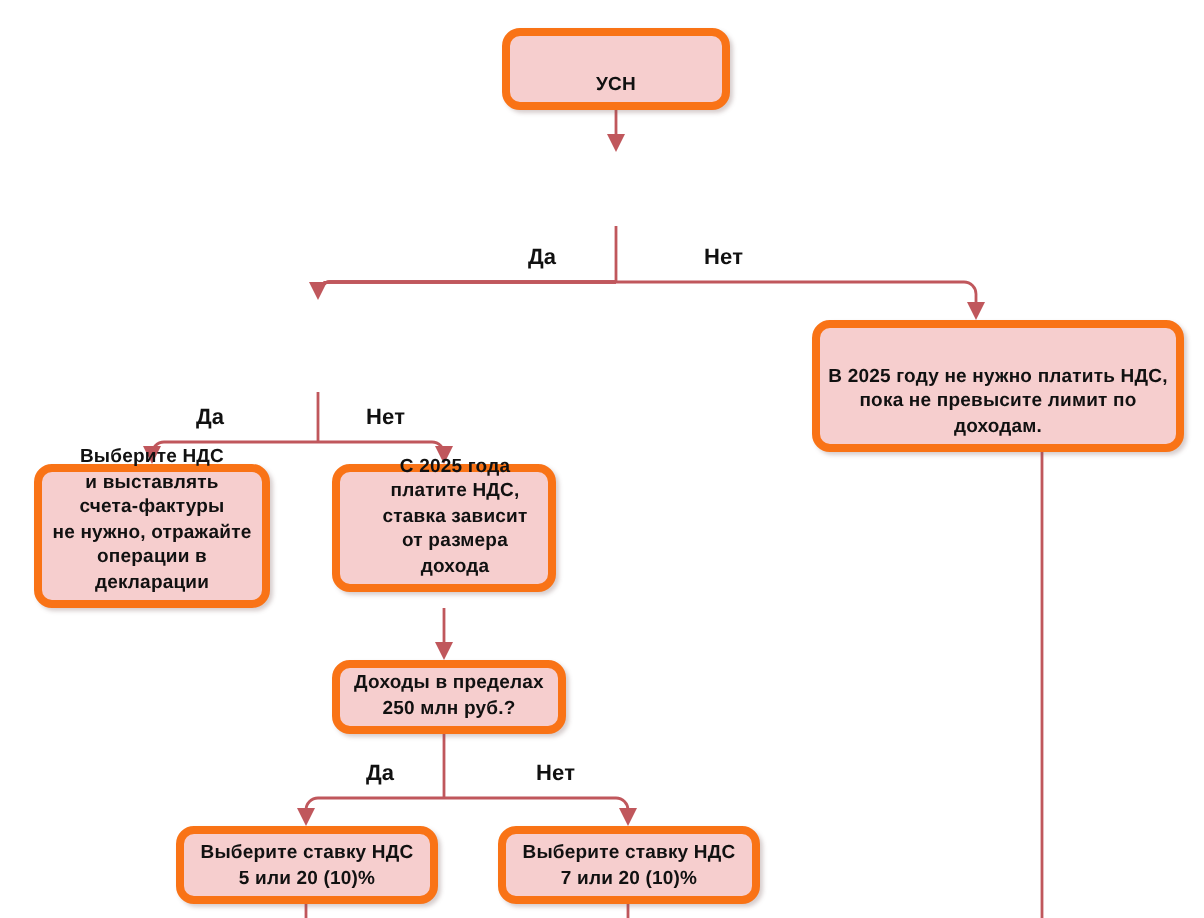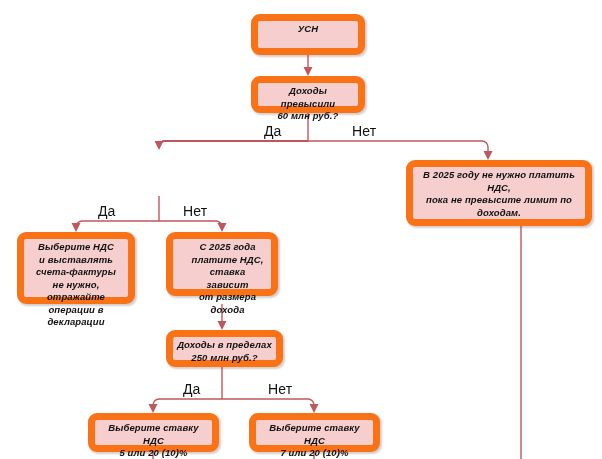--- a/index.html
+++ b/index.html
@@ -14,43 +14,42 @@
     position: relative;
     width: 602px;
     height: 459px;
     background: #ffffff;
     overflow: hidden;
   }
   .node {
     position: absolute;
     box-sizing: border-box;
     background: #f6cece;
-    border: 7px solid #f97316;
+    border: 4px solid #f97316;
     border-radius: 9px;
     display: flex;
-    align-items: flex-start;
+    align-items: flex-end;
     justify-content: center;
     text-align: center;
     color: #111111;
     font-weight: bold;
     font-size: 9.5px;
     line-height: 12.5px;
     letter-spacing: 0.1px;
     box-shadow: 1.5px 1.5px 2px rgba(120,90,90,0.30);
     padding: 2px 4px;
-    font-style: italic;
   }
   .node .lines {
     width: 100%;
     white-space: pre-line;
   }
   .edge-label {
     position: absolute;
-    font-size: 14px;
-    font-weight: normal;
+    font-size: 11px;
+    font-weight: bold;
     color: #111111;
     letter-spacing: 0.1px;
     white-space: nowrap;
   }
   svg.wires {
     position: absolute;
     left: 0;
     top: 0;
     width: 602px;
     height: 459px;
@@ -106,24 +105,20 @@
     <line x1="521" y1="226" x2="521" y2="459"></line>
 
     <line x1="153" y1="452" x2="153" y2="459"></line>
     <line x1="314" y1="452" x2="314" y2="459"></line>
   </svg>
 
   <div class="node" style="left:251px; top:14px; width:114px; height:41px;">
     <span class="lines">УСН</span>
   </div>
 
-  <div class="node" style="left:251px; top:76px; width:114px; height:37px;">
-    <span class="lines">Доходы превысили
-60 млн руб.?</span>
-  </div>
 
 
   <div class="node" style="left:406px; top:160px; width:186px; height:66px;">
     <span class="lines">В 2025 году не нужно платить НДС,
 пока не превысите лимит по доходам.</span>
   </div>
 
   <div class="node" style="left:17px; top:232px; width:118px; height:72px;">
     <span class="lines">Выберите НДС
 и выставлять

